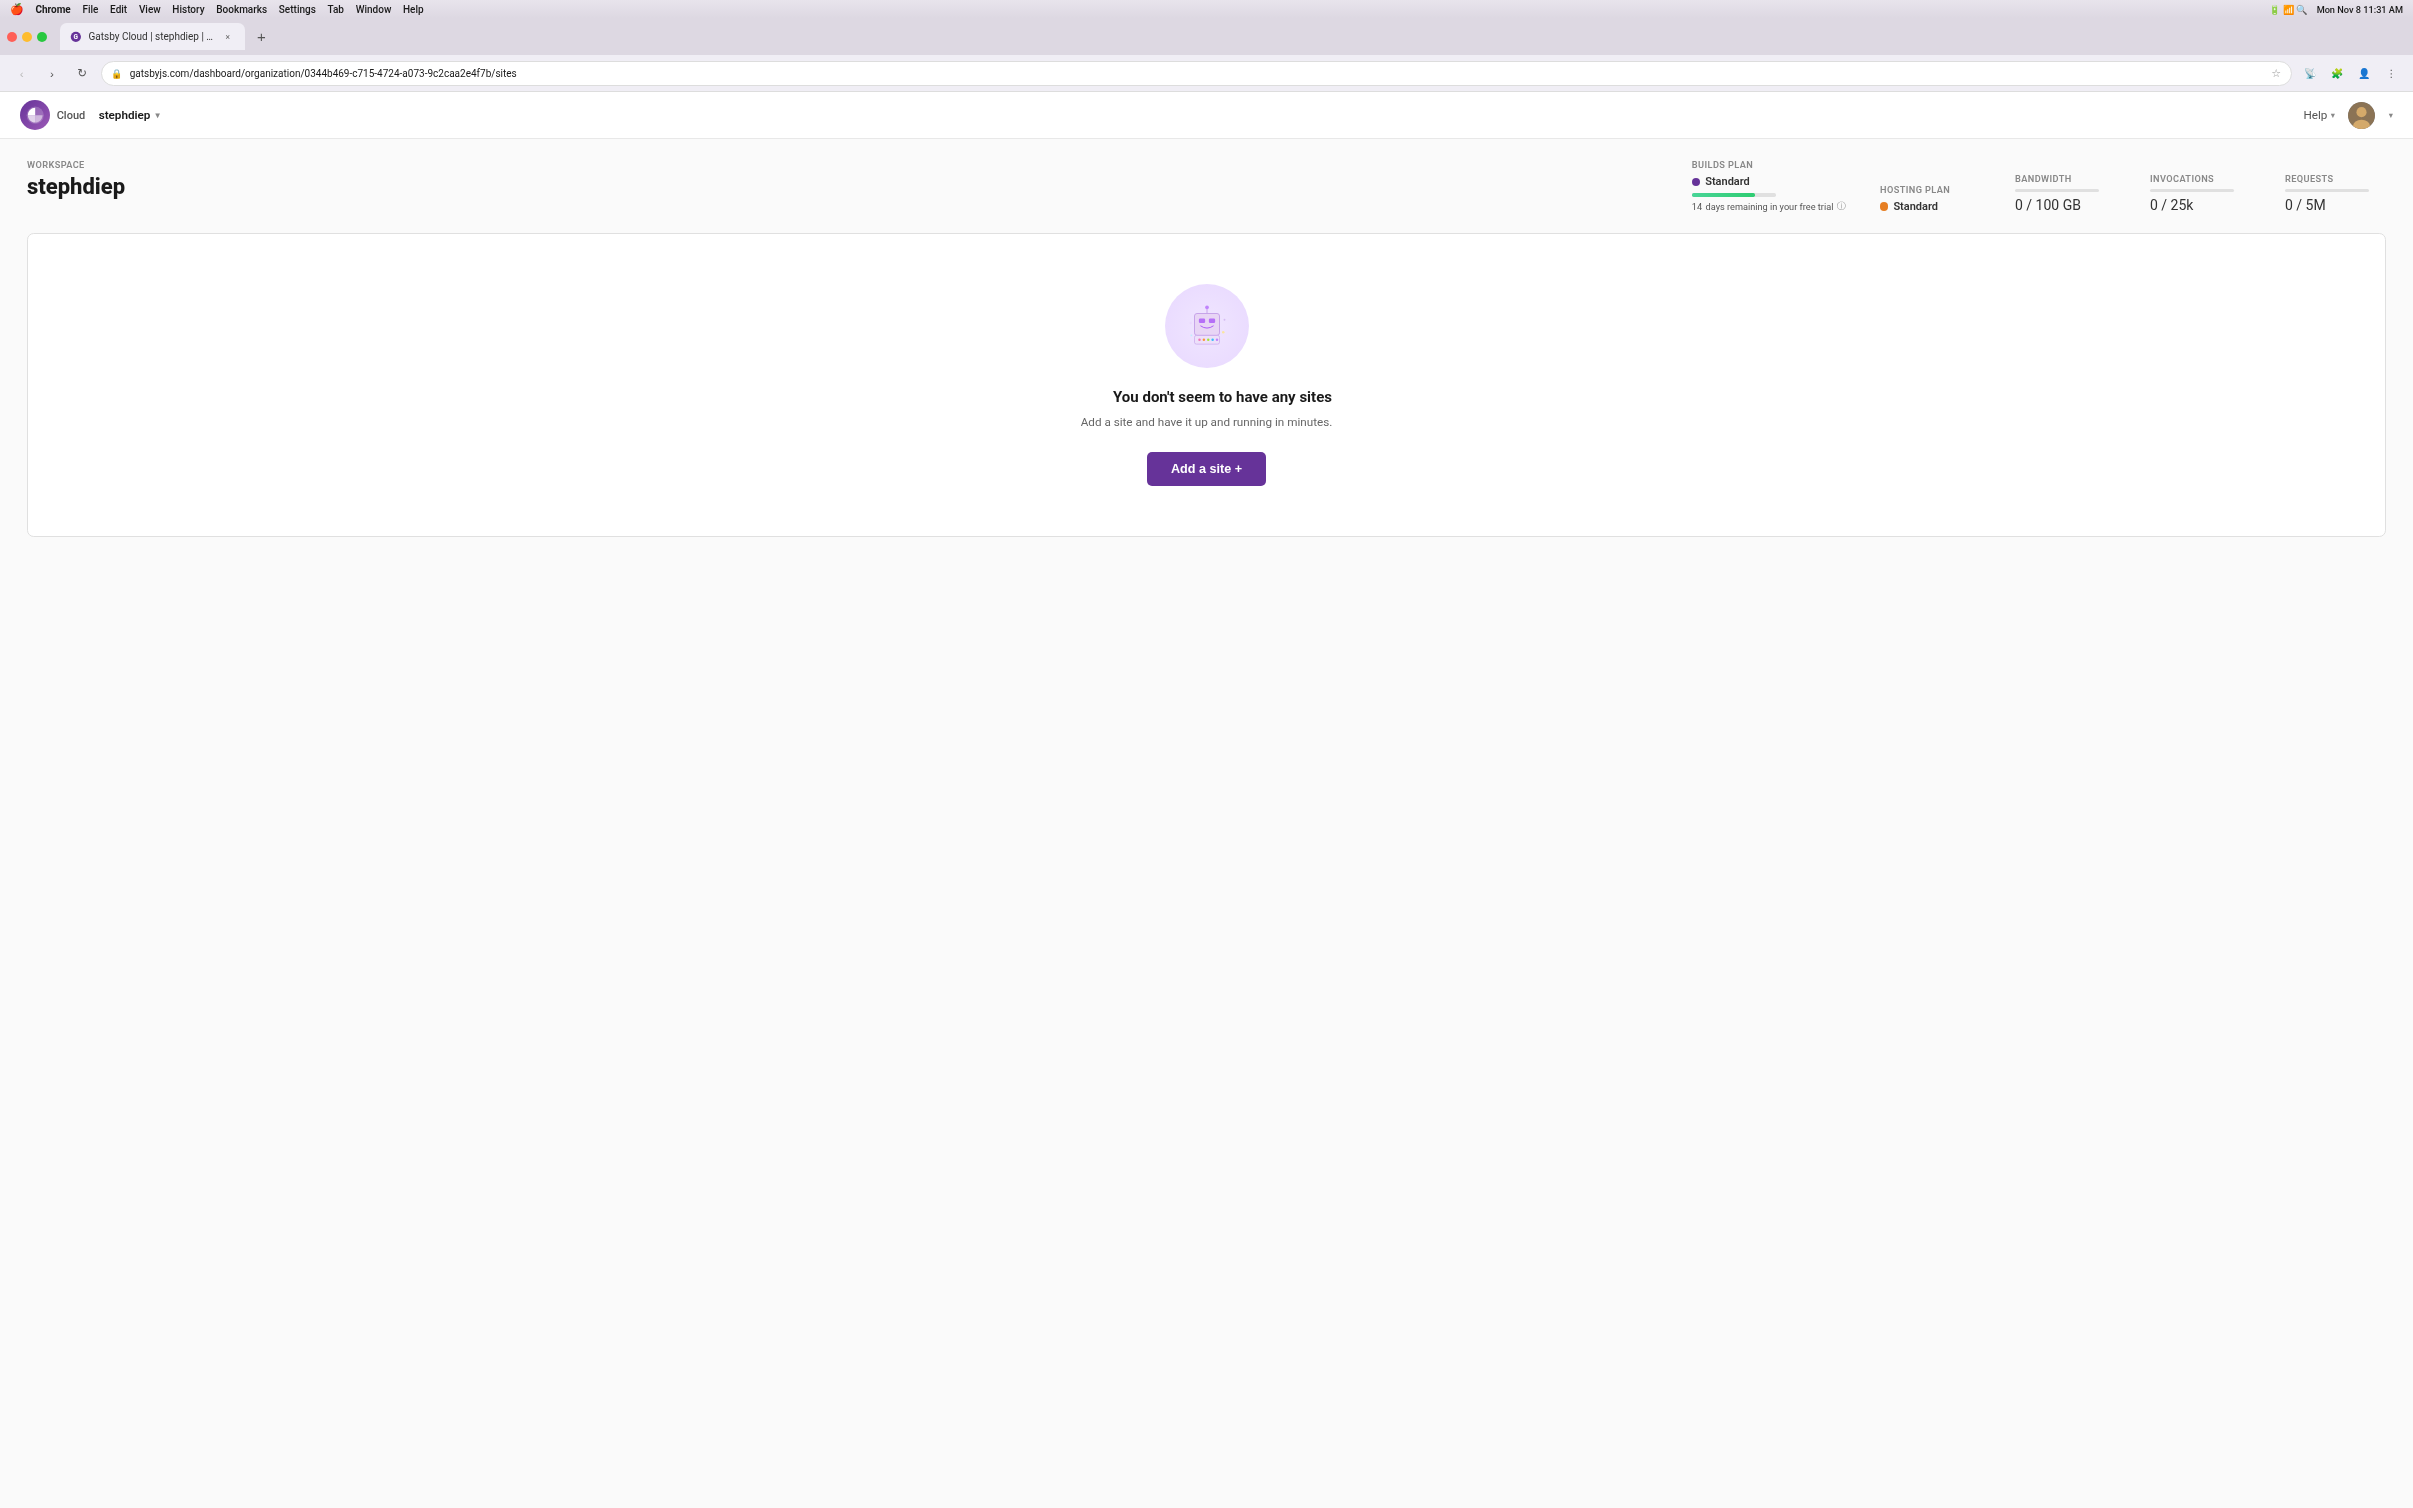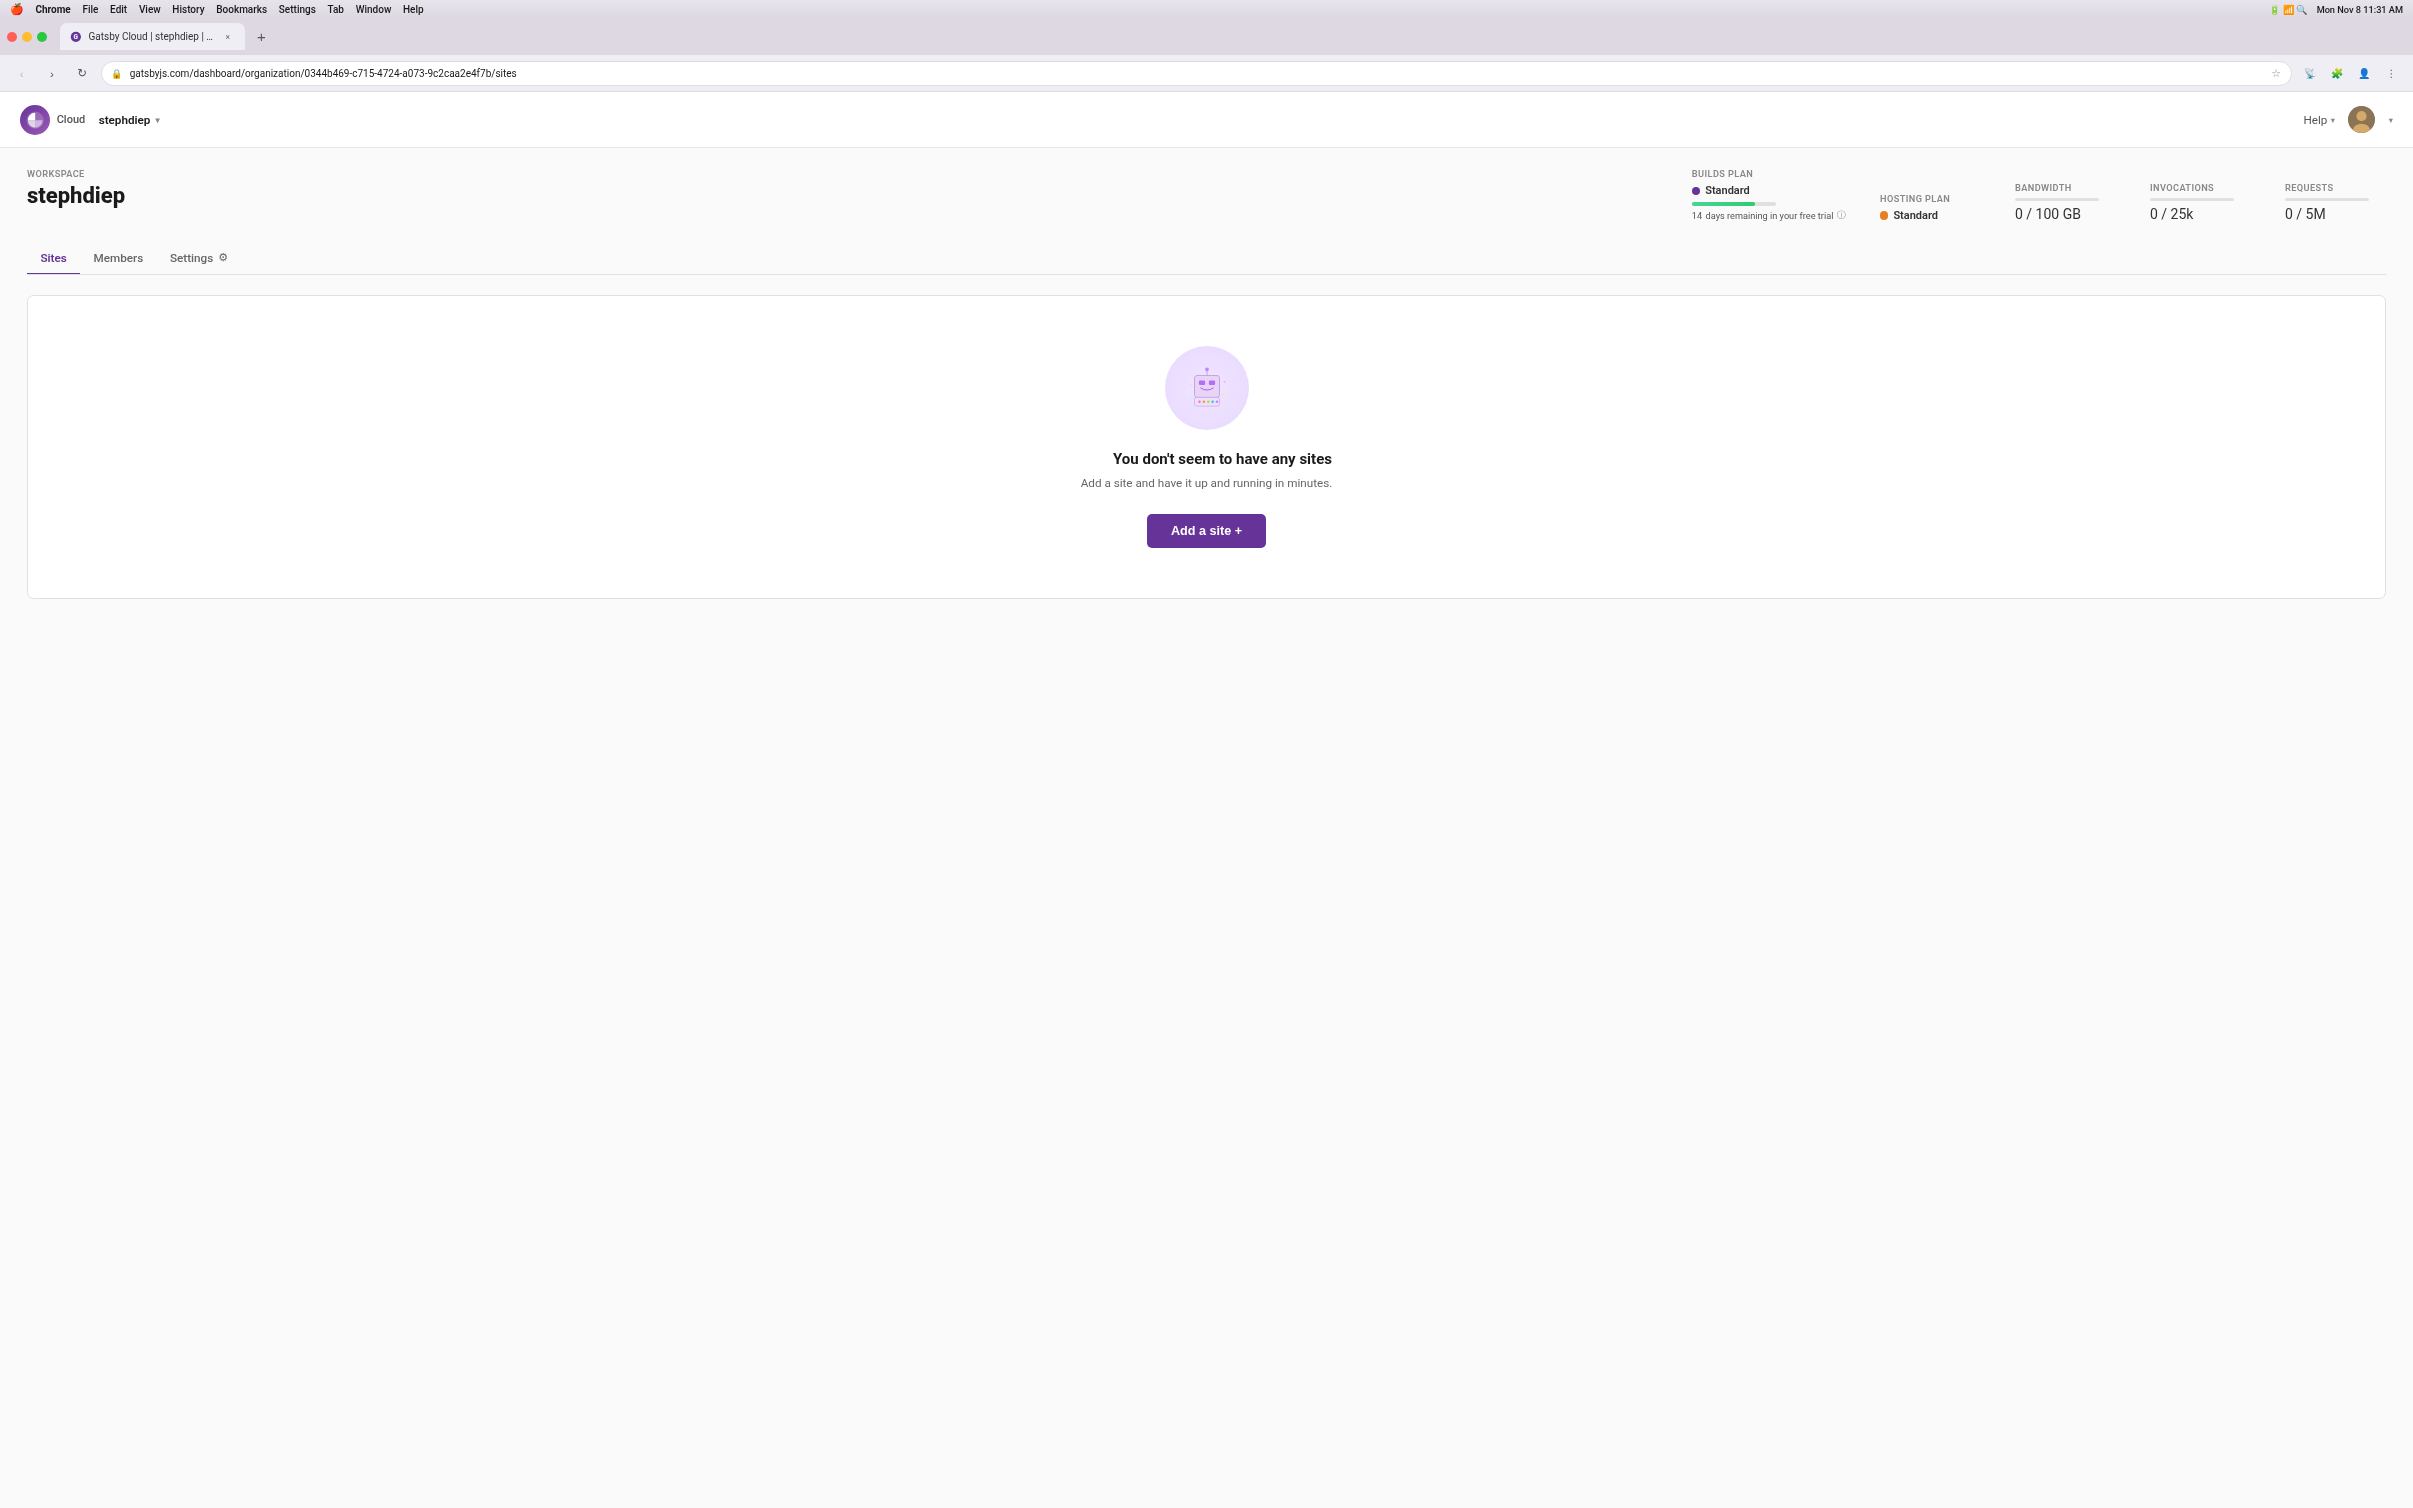--- a/index.html
+++ b/index.html
@@ -96,21 +96,21 @@
       gap: 6.7px;
       font-size: 10px;
       color: #333;
     }
     .lock-icon { font-size: 9.2px; color: #555; }
     .address-text { flex: 1; font-size: 10px; color: #1a1a1a; }
     .nav-actions { display: flex; align-items: center; gap: 3.4px; }
 
     
     .page-header {
-      height: 56px;
+      height: 47px;
       background: #fff;
       border-bottom: 0.8px solid #e8e8e8;
       display: flex;
       align-items: center;
       padding: 0 20px;
       justify-content: space-between;
     }
     .header-left { display: flex; align-items: center; gap: 13.4px; }
     .gatsby-logo { display: flex; align-items: center; gap: 6.7px; }
     .logo-icon {
@@ -420,32 +420,20 @@
       <div class="plan-item">
         <div class="plan-label">REQUESTS</div>
         <div class="metric-bar">
           <div style="width:0%;height:100%;background:#663399;border-radius:1.7px;"></div>
         </div>
         <div class="metric-value">0 / 5M</div>
       </div>
     </div>
   </div>
 
-  <div class="tabs-nav">
-    <div class="tab-nav-item active">
-      <span>Sites</span>
-    </div>
-    <div class="tab-nav-item">
-      <span>Members</span>
-    </div>
-    <div class="tab-nav-item">
-      <span>Settings</span>
-      <span style="font-size:11px">⚙</span>
-    </div>
-  </div>
 
   <div class="empty-state-card">
     <div class="robot-illustration">
 
       <svg class="robot-svg" viewBox="0 0 80 80" fill="none" xmlns="http://www.w3.org/2000/svg">
 
         <rect x="20" y="20" width="40" height="35" rx="4" fill="#e8d5f5" stroke="#c4a0e8" stroke-width="1.5"></rect>
 
         <rect x="27" y="28" width="10" height="7" rx="2" fill="#a855f7" opacity="0.8"></rect>
         <rect x="43" y="28" width="10" height="7" rx="2" fill="#a855f7" opacity="0.8"></rect>

